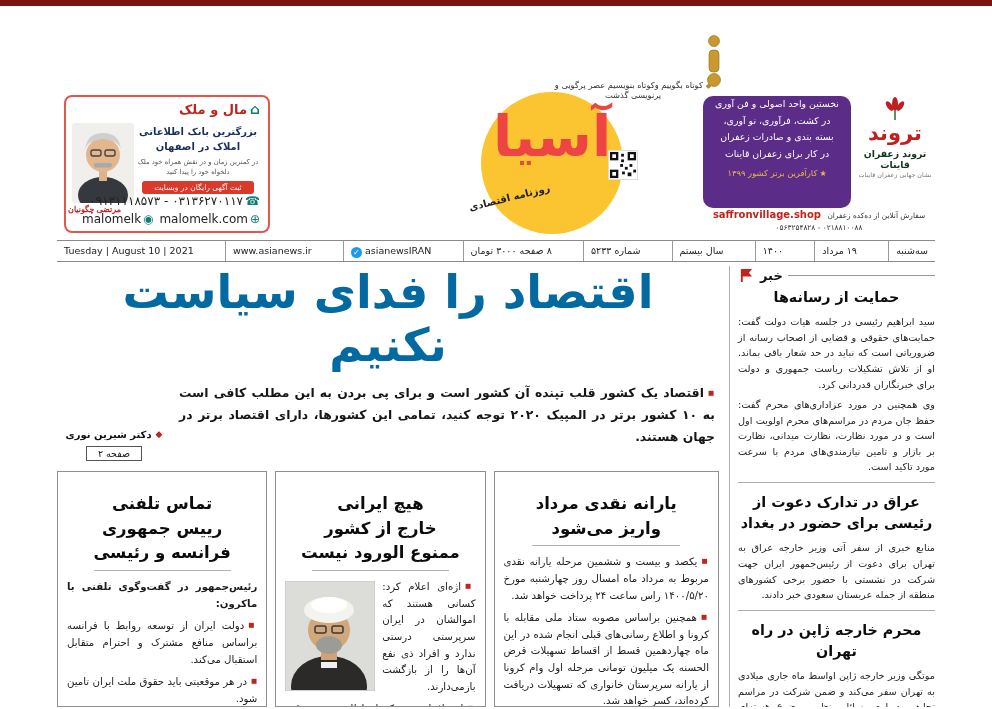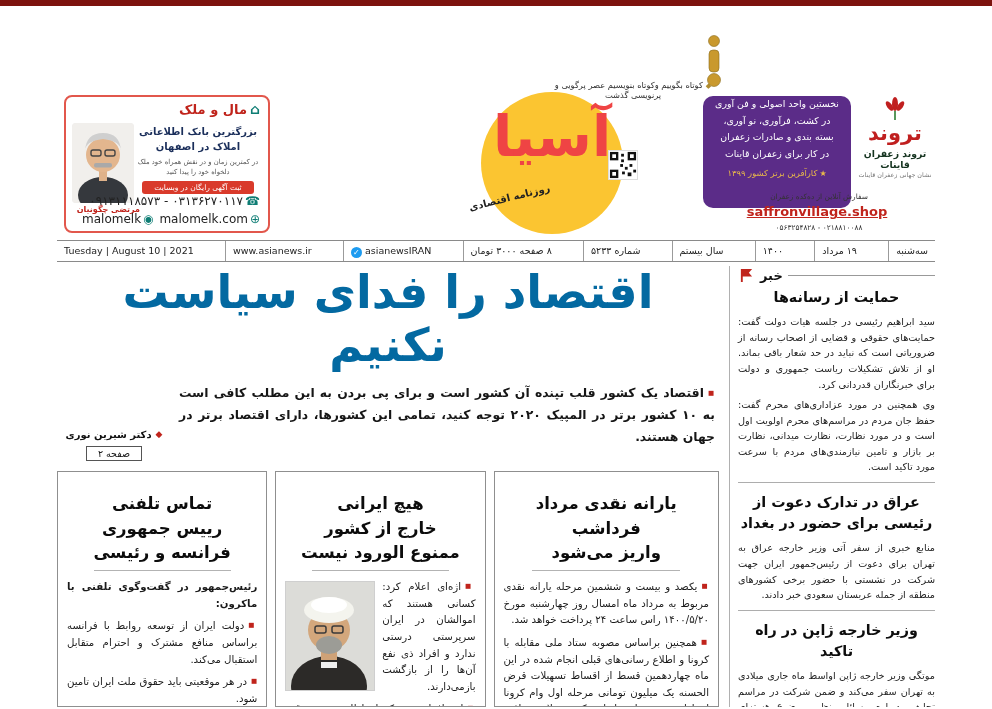--- a/index.html
+++ b/index.html
@@ -7,21 +7,21 @@
   body { font-family:"DejaVu Sans", sans-serif; }
   .page { position:relative; width:992px; height:709px; margin:0 auto; background:#fff; direction:rtl; overflow:hidden; color:#111; }
 
   .topbar { position:absolute; top:0; left:0; width:100%; height:6px; background:#7d130e; }
 
   
   .ad-left { position:absolute; left:64px; top:95px; width:206px; height:138px; border:2px solid #e2574c; border-radius:8px; background:#fff; }
   .mm-logo { position:absolute; top:4px; right:8px; font-size:13px; font-weight:bold; color:#c0241c; }
   .mm-logo .house { color:#0e7d74; font-size:14px; margin-left:3px; }
   .mm-photo { position:absolute; left:6px; top:26px; width:62px; height:80px; border-radius:4px; overflow:hidden; background:#eee; }
-  .mm-person { position:absolute; left:2px; top:108px; width:72px; text-align:right; font-size:8px; font-weight:bold; color:#c0241c; }
+  .mm-person { position:absolute; left:2px; top:108px; width:72px; text-align:left; font-size:8px; font-weight:bold; color:#c0241c;font-family:Liberation Serif, serif; }
   .mm-head { position:absolute; right:8px; top:28px; width:124px; text-align:center; font-size:10px; font-weight:bold; color:#1a2e5a; line-height:1.45; }
   .mm-sub { position:absolute; right:8px; top:60px; width:124px; text-align:center; font-size:6.8px; color:#555; line-height:1.5; }
   .mm-cta { position:absolute; right:14px; top:84px; width:112px; background:#d93a2b; color:#fff; font-size:7.5px; text-align:center; padding:2px 0; border-radius:3px; }
   .mm-contact { position:absolute; bottom:3px; right:6px; left:76px; font-size:12px; color:#222; text-align:center; }
   .mm-contact .row { white-space:nowrap; line-height:1.5; }
   .mm-contact .ltr { direction:ltr; display:inline-block; }
   .mini-ic { color:#0e7d74; margin:0 2px; }
 
   
   .tagline-wrap { position:absolute; left:538px; top:80px; width:172px; font-size:8.3px; color:#333; text-align:center;margin-left:9px; }
@@ -36,21 +36,21 @@
   .ad-right { position:absolute; right:57px; top:94px; width:232px; height:139px; }
   .purple { position:absolute; left:0; top:2px; width:148px; height:112px; background:#5b2c88; border-radius:10px; color:#fff; font-size:9.4px; text-align:center; line-height:1.78; }
   .award { color:#e9b949; font-size:8.4px; margin-top:3px; }
   .award .star { font-size:8px; margin-left:2px; }
   .trond-col { position:absolute; right:0; top:2px; width:80px; text-align:center; }
   .flower { display:block; height:26px; }
   .trond-brand { color:#c01f1f; font-size:21px; font-weight:bold; line-height:1.1; }
   .trond-full { font-size:9.3px; font-weight:bold; color:#14331f; margin-top:3px; }
   .trond-sub { font-size:6.4px; color:#777; margin-top:1px; }
   .ad-r-footer { position:absolute; bottom:0; right:0; width:100%; text-align:center; font-size:7.4px; color:#333; line-height:1.5; }
-  .ad-r-footer .site { color:#c0241c; font-weight:bold; font-size:13px; direction:ltr; display:inline-block; margin-right:4px;text-decoration:underline; }
+  .ad-r-footer .site { color:#c0241c; font-weight:bold; font-size:10px; direction:ltr; display:inline-block; margin-right:4px; }
 
   
   .infobar { position:absolute; top:240px; right:57px; left:57px; height:22px; border-top:1px solid #8a8a8a; border-bottom:1.5px solid #8a8a8a; display:flex; align-items:center; justify-content:space-between; font-size:9.5px; color:#222; }
   .ib-item { padding:0 7px; border-left:1px solid #9b9b9b; white-space:nowrap; line-height:20px; }
   .ib-item:last-child { border-left:none; }
   .ib-item.ltr { direction:ltr; }
   .badge { display:inline-block; width:11px; height:11px; border-radius:50%; background:#1d9bf0; color:#fff; font-size:8px; line-height:11px; text-align:center; margin-right:3px; vertical-align:-1px; }
 
   
   .content { position:absolute; top:266px; right:57px; left:57px; bottom:2px; display:flex; gap:10px; }
@@ -226,42 +226,41 @@
         <p>سید ابراهیم رئیسی در جلسه هیات دولت گفت: حمایت‌های حقوقی و قضایی از اصحاب رسانه از ضروریاتی است که نباید در حد شعار باقی بماند. او از تلاش تشکیلات ریاست جمهوری و دولت برای خبرنگاران قدردانی کرد.</p>
         <p>وی همچنین در مورد عزاداری‌های محرم گفت: حفظ جان مردم در مراسم‌های محرم اولویت اول است و در مورد نظارت، نظارت میدانی، نظارت بر بازار و تامین نیازمندی‌های مردم با سرعت مورد تاکید است.</p>
       </article>
 
       <article class="news-item sep">
         <h3>عراق در تدارک دعوت از رئیسی برای حضور در بغداد</h3>
         <p>منابع خبری از سفر آتی وزیر خارجه عراق به تهران برای دعوت از رئیس‌جمهور ایران جهت شرکت در نشستی با حضور برخی کشورهای منطقه از جمله عربستان سعودی خبر دادند.</p>
       </article>
 
       <article class="news-item sep">
-        <h3>وزیر خارجه ژاپن در راه تاکید</h3>
+        <h3>محرم خارجه ژاپن در راه تهران</h3>
         <p>موتگی وزیر خارجه ژاپن اواسط ماه جاری میلادی به تهران سفر می‌کند و ضمن شرکت در مراسم تحلیف، درباره مسائلی نظیر موضوع هسته‌ای ایران با مقامات دولت جدید گفت و گو خواهد کرد.</p>
       </article>
     </aside>
 
     <main class="main-col">
       <h1 class="headline">اقتصاد را فدای سیاست نکنیم</h1>
 
       <div class="lead-row">
         <p class="summary bullet">اقتصاد یک کشور قلب تپنده آن کشور است و برای پی بردن به این مطلب کافی است به ۱۰ کشور برتر در المپیک ۲۰۲۰ توجه کنید، تمامی این کشورها، دارای اقتصاد برتر در جهان هستند.</p>
         <div class="byline">
           <div class="author">دکتر شیرین نوری</div>
           <div class="pageref">صفحه ۲</div>
         </div>
       </div>
 
       <div class="boxes">
 
         <section class="box box-a">
           <h2 class="btitle">
             <span>یارانه نقدی مرداد</span>
-            <span>فرداشب</span>
             <span>واریز می‌شود</span>
           </h2>
           <div class="tdiv"></div>
           <p class="bullet">یکصد و بیست و ششمین مرحله یارانه نقدی مربوط به مرداد ماه امسال روز چهارشنبه مورخ ۱۴۰۰/۵/۲۰ راس ساعت ۲۴ پرداخت خواهد شد.</p>
           <p class="bullet">همچنین براساس مصوبه ستاد ملی مقابله با کرونا و اطلاع رسانی‌های قبلی انجام شده در این ماه چهاردهمین قسط از اقساط تسهیلات قرض الحسنه یک میلیون تومانی مرحله اول وام کرونا از یارانه سرپرستان خانواری که تسهیلات دریافت کرده‌اند، کسر خواهد شد.</p>
         </section>
 
         <section class="box box-b">
           <h2 class="btitle">
             <span>هیچ ایرانی</span>

